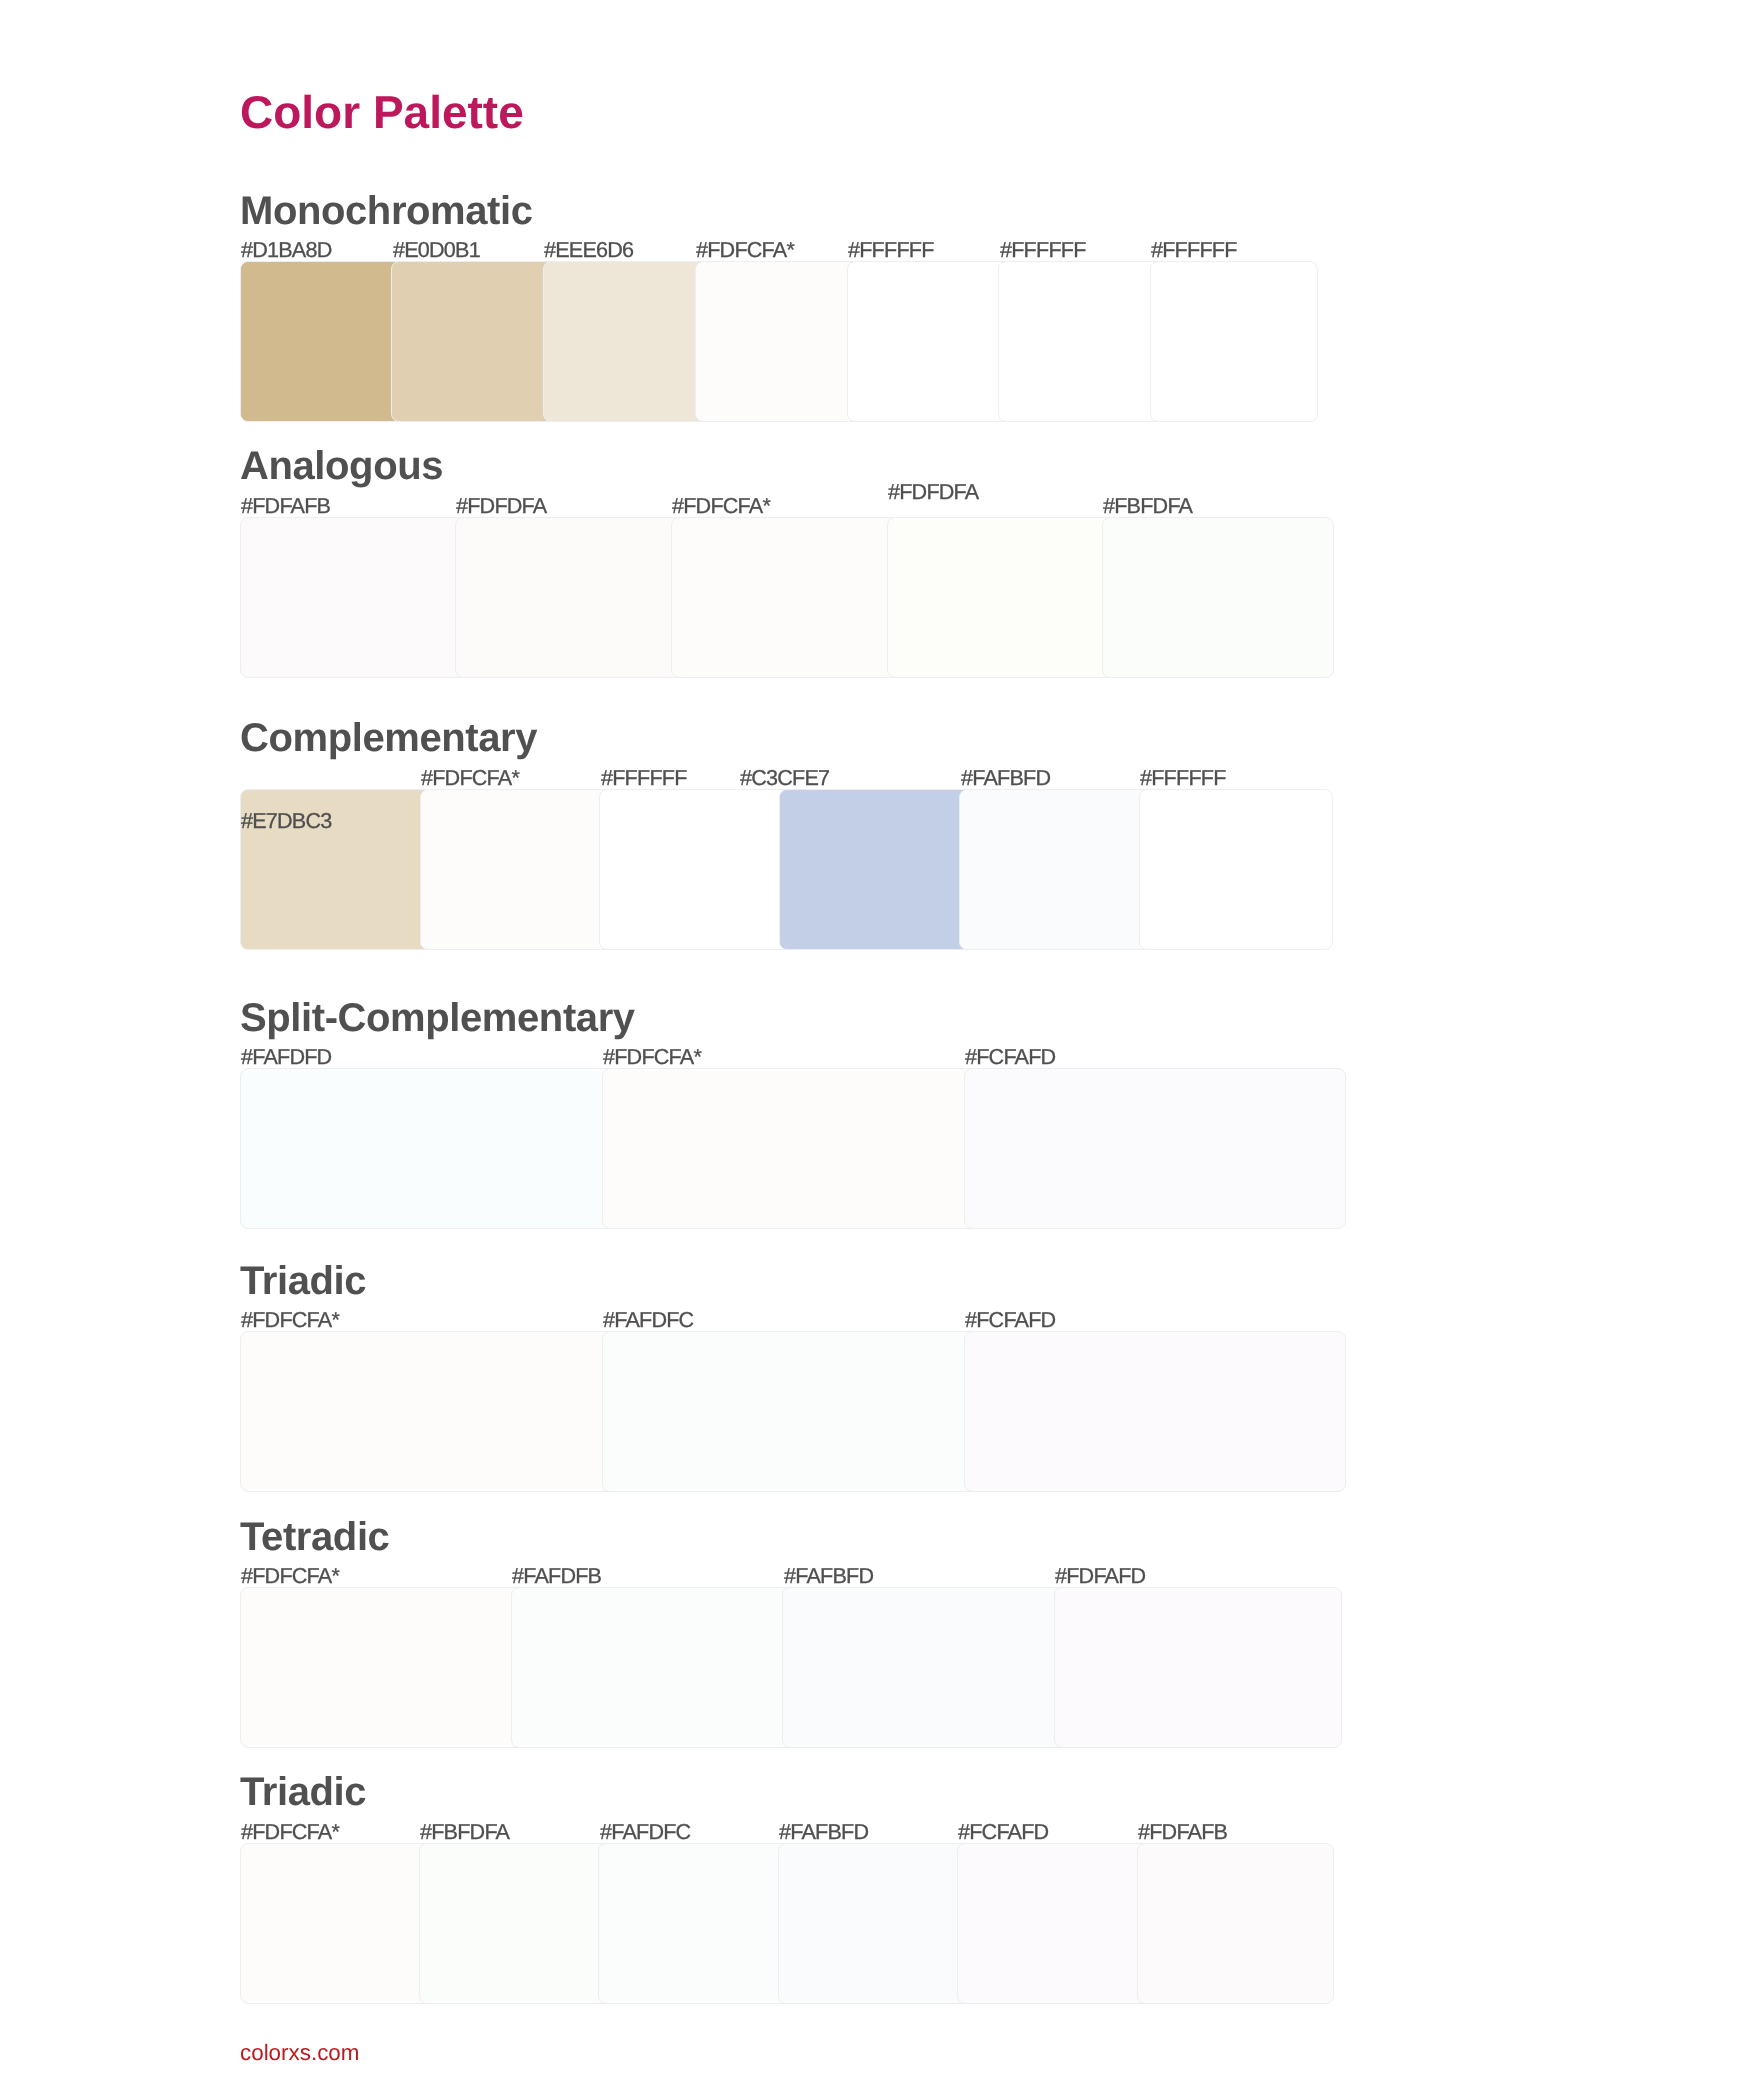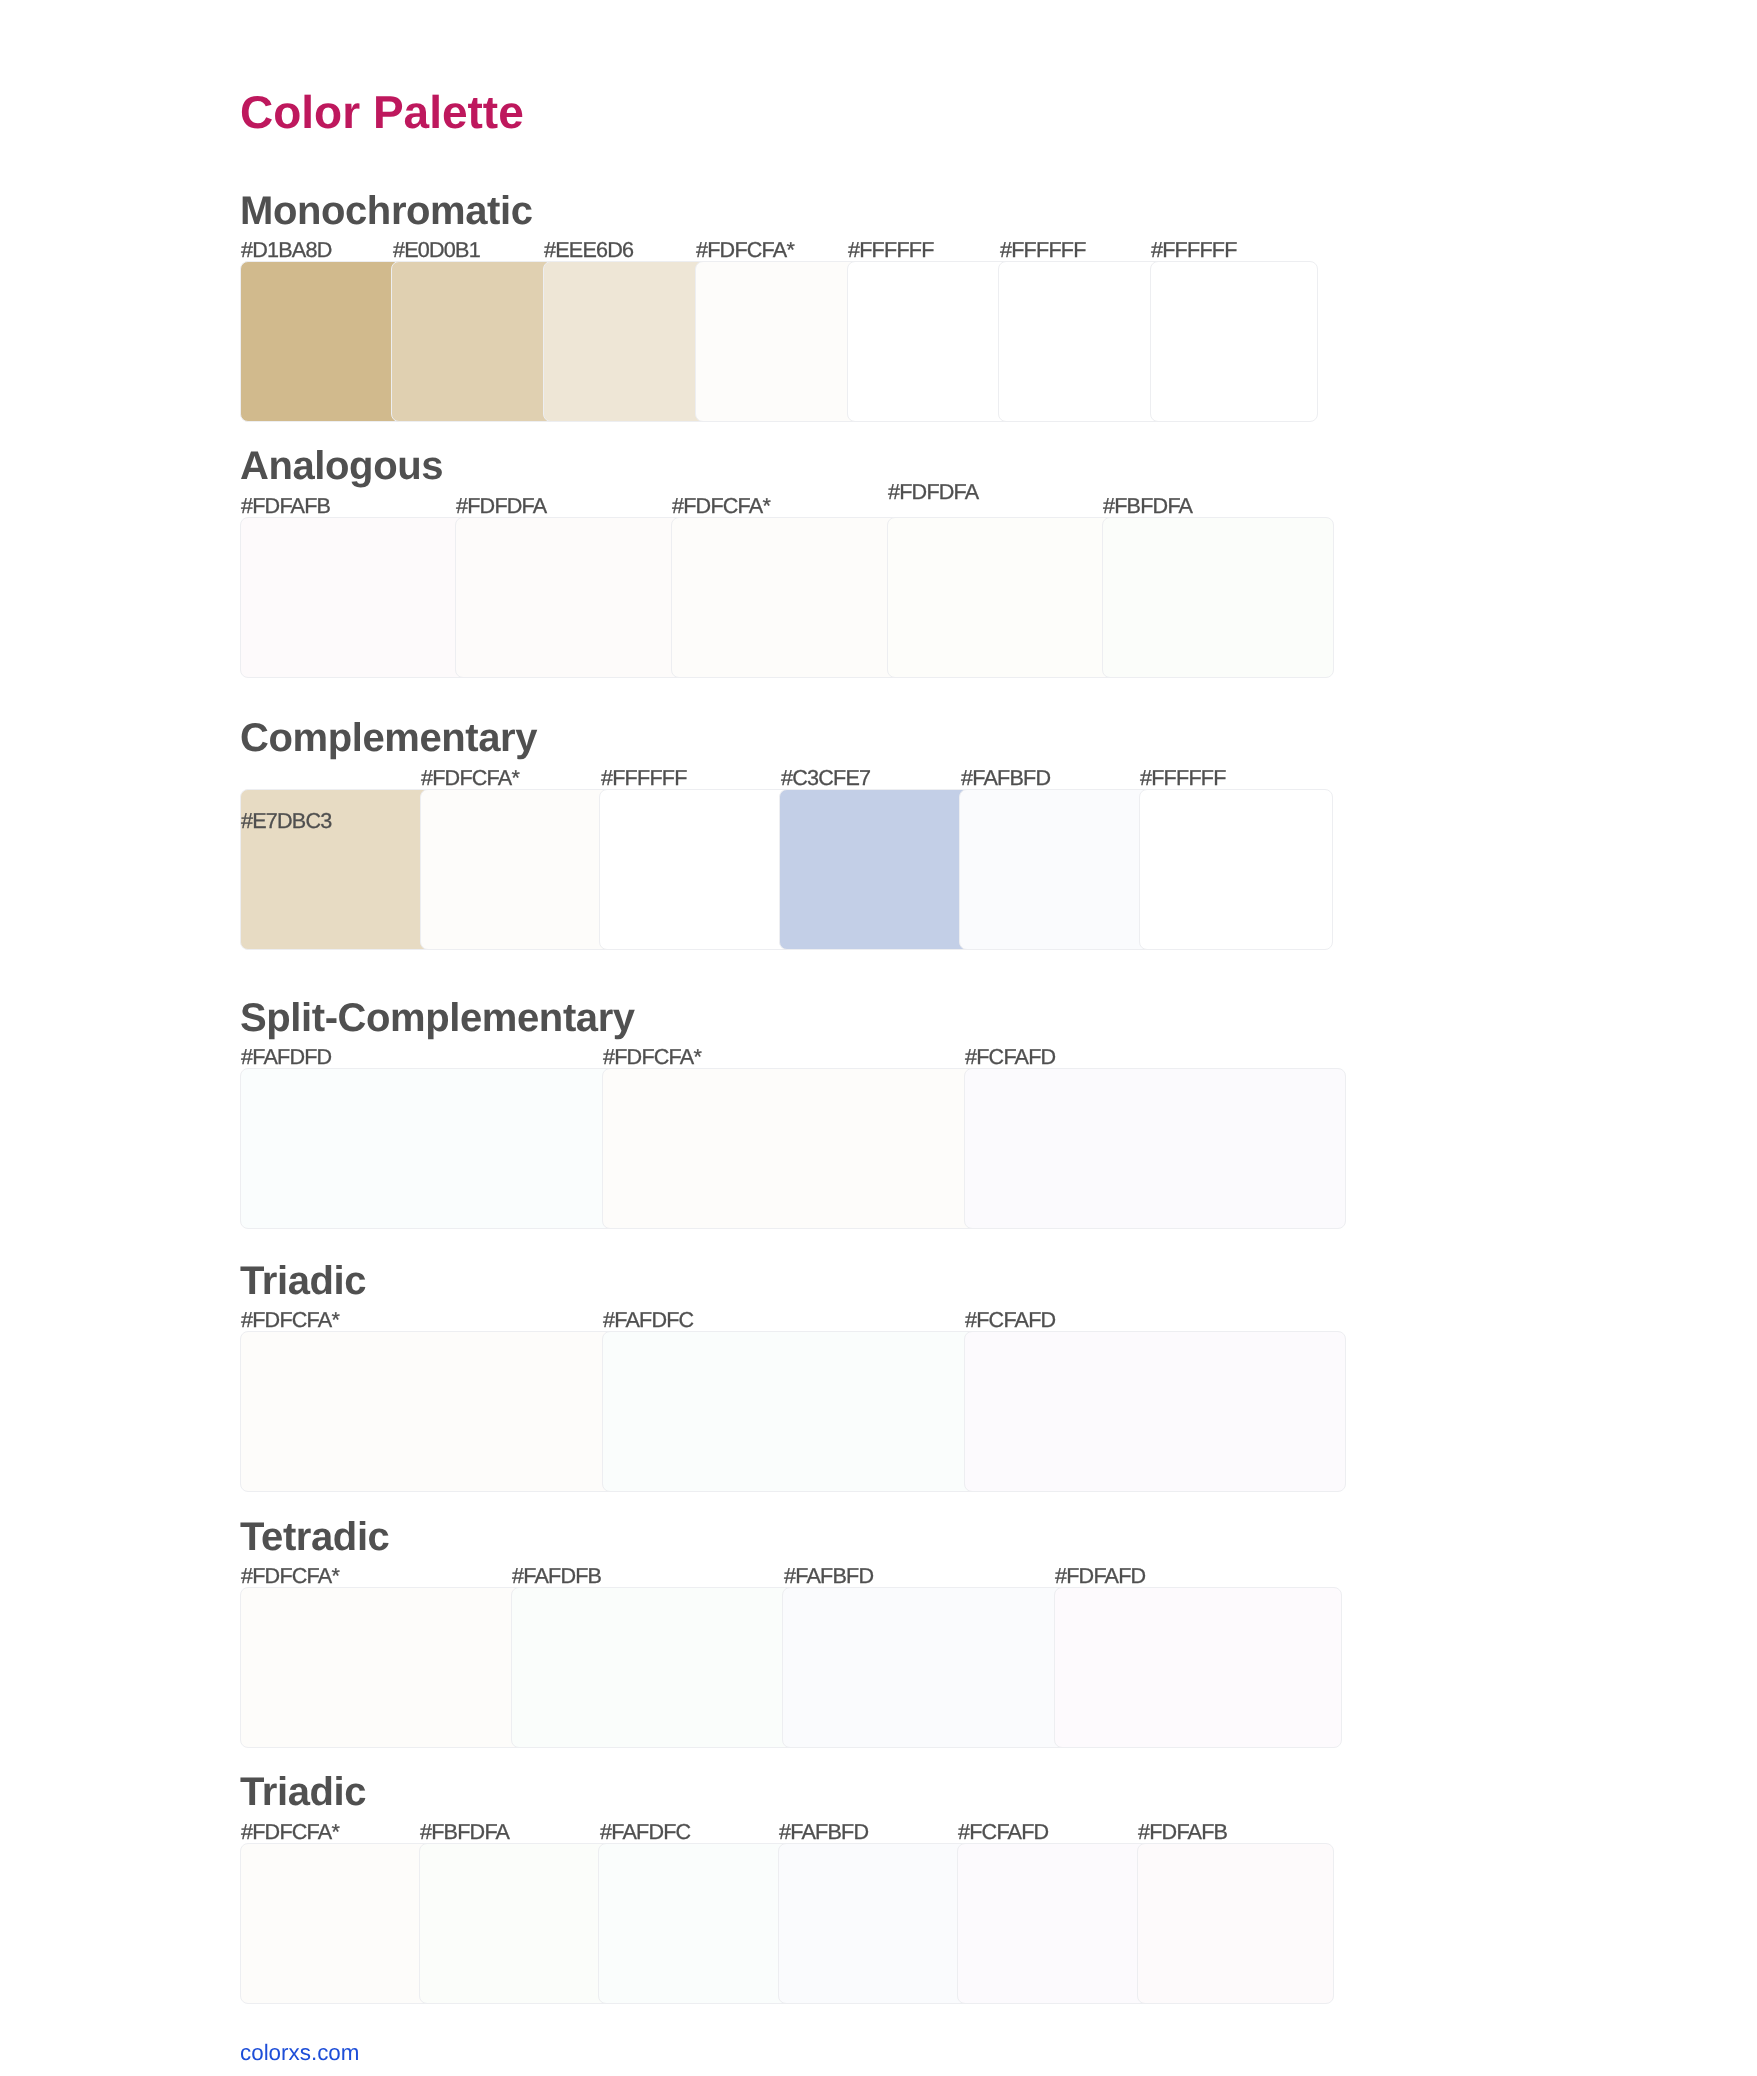--- a/index.html
+++ b/index.html
@@ -9,21 +9,21 @@
        -moz-osx-font-smoothing:grayscale;text-rendering:geometricPrecision}
   .page{position:relative;width:1757px;height:2077px;overflow:hidden;background:#ffffff}
   .title,.subtitle,.sec-head,.lbl,.footer{transform:translateZ(0)}
   .title{position:absolute;white-space:nowrap;font-weight:700;font-size:50px;line-height:50px;color:#232323}
   .subtitle{position:absolute;white-space:nowrap;font-weight:700;font-size:46px;line-height:46px;color:#be185d}
   .sec-head{position:absolute;white-space:nowrap;font-weight:700;font-size:40px;line-height:40px;
             letter-spacing:-0.4px;color:#505050}
   .lbl{position:absolute;white-space:nowrap;font-weight:400;font-size:21.6px;line-height:21.6px;
        letter-spacing:-0.8px;color:#4F4F4F;-webkit-text-stroke:0.3px #4F4F4F}
   .sw{position:absolute;border-radius:8px;border:1.2px solid #EDEEF1;background:#ffffff}
-  .footer{position:absolute;white-space:nowrap;font-weight:400;font-size:22.4px;line-height:22.4px;color:#1d4ed8}
+  .footer{position:absolute;white-space:nowrap;font-weight:400;font-size:22.4px;line-height:22.4px;color:#b91c1c}
 </style>
 </head>
 <body>
 
 <div class="page">
 
   <h2 class="subtitle" style="left:240px;top:89px">Color Palette</h2>
 
   <section class="section">
     <h3 class="sec-head" style="left:240px;top:191px">Monochromatic</h3>
@@ -67,21 +67,21 @@
       <div class="sw" style="left: 240px; top: 789px; width: 196px; height: 161px; background-color: rgb(231, 219, 195);" title="#E7DBC3"></div>
       <div class="sw" style="left: 420px; top: 789px; width: 196px; height: 161px; background-color: rgb(253, 252, 250);" title="#FDFCFA*"></div>
       <div class="sw" style="left: 599px; top: 789px; width: 196px; height: 161px; background-color: rgb(255, 255, 255);" title="#FFFFFF"></div>
       <div class="sw" style="left: 779px; top: 789px; width: 196px; height: 161px; background-color: rgb(195, 207, 231);" title="#C3CFE7"></div>
       <div class="sw" style="left: 959px; top: 789px; width: 196px; height: 161px; background-color: rgb(250, 251, 253);" title="#FAFBFD"></div>
       <div class="sw" style="left: 1139px; top: 789px; width: 194px; height: 161px; background-color: rgb(255, 255, 255);" title="#FFFFFF"></div>
     </div>
       <span class="lbl" style="left:241px;top:810px">#E7DBC3</span>
       <span class="lbl" style="left:421px;top:767px">#FDFCFA*</span>
       <span class="lbl" style="left:601px;top:767px">#FFFFFF</span>
-      <span class="lbl" style="left:781px;top:767px">#C3CFE7</span>
+      <span class="lbl" style="left:740px;top:767px">#C3CFE7</span>
       <span class="lbl" style="left:961px;top:767px">#FAFBFD</span>
       <span class="lbl" style="left:1140px;top:767px">#FFFFFF</span>
   </section>
 
   <section class="section">
     <h3 class="sec-head" style="left:240px;top:998px">Split-Complementary</h3>
     <div class="swatch-row">
       <div class="sw" style="left: 240px; top: 1068px; width: 378px; height: 161px; background-color: rgb(250, 253, 253);" title="#FAFDFD"></div>
       <div class="sw" style="left: 602px; top: 1068px; width: 378px; height: 161px; background-color: rgb(253, 252, 250);" title="#FDFCFA*"></div>
       <div class="sw" style="left: 964px; top: 1068px; width: 382px; height: 161px; background-color: rgb(251, 250, 253);" title="#FBFAFD"></div>

